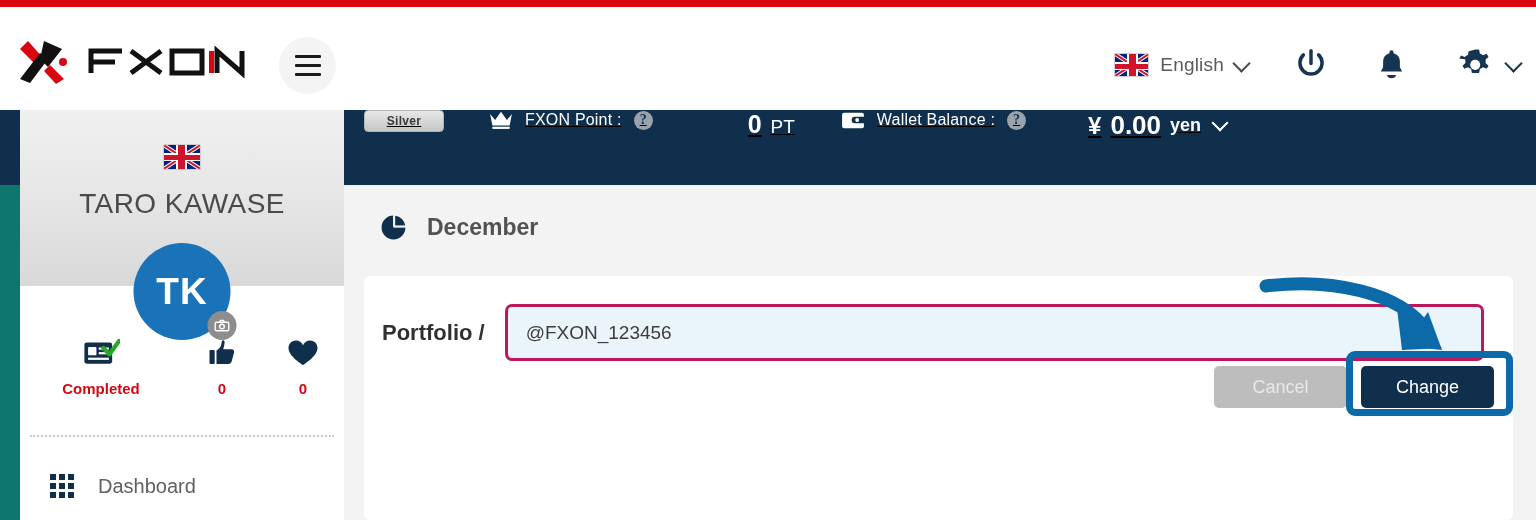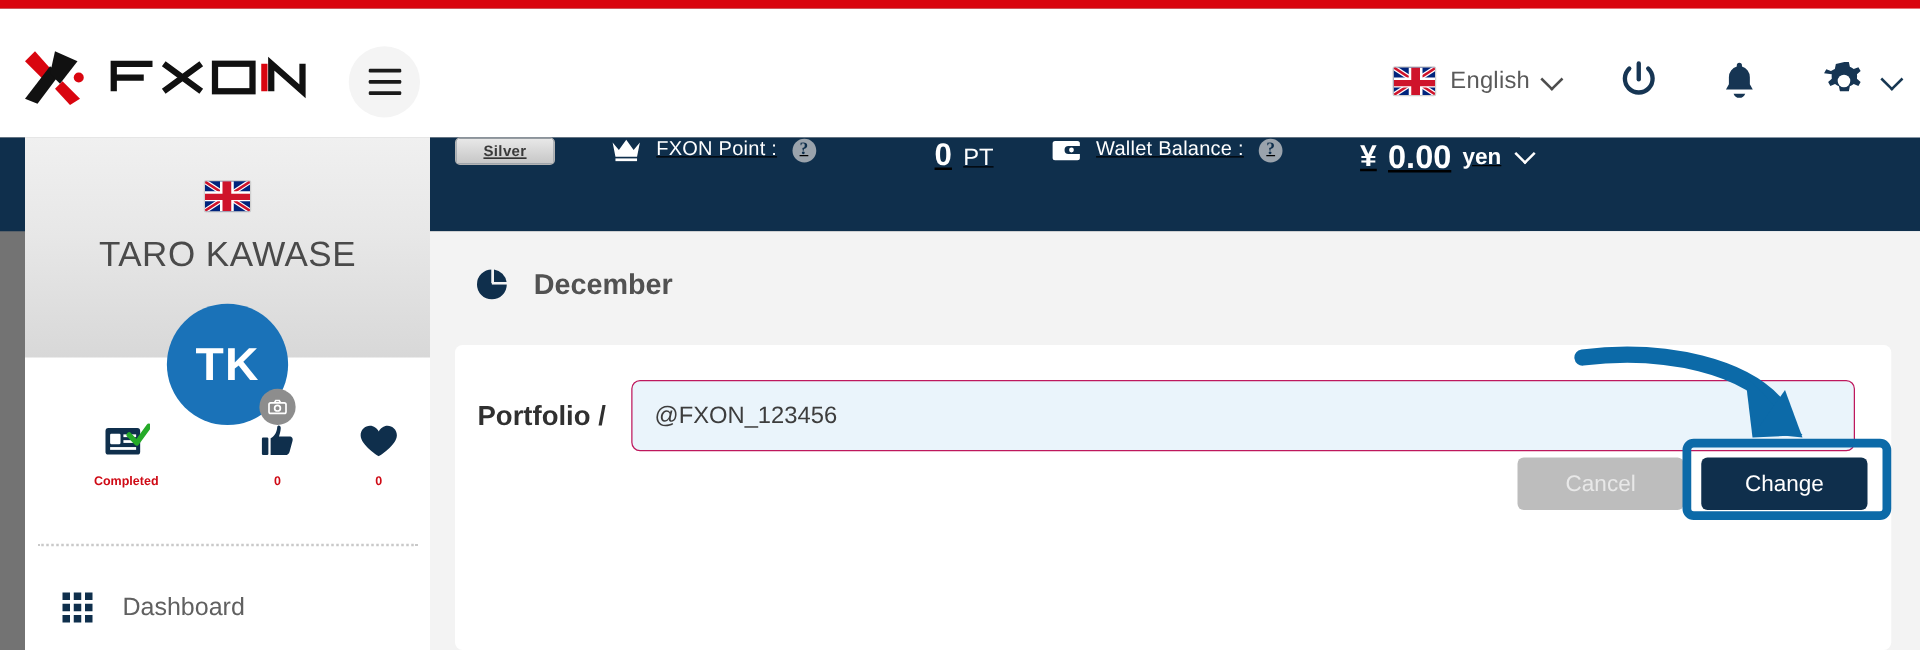--- a/index.html
+++ b/index.html
@@ -2,21 +2,21 @@
 <html><head>
 <meta charset="utf-8">
 <style>
   * { box-sizing: border-box; margin: 0; padding: 0; }
   html, body {
     width: 1536px; height: 520px;
     overflow: hidden;
     background: #ffffff;
     font-family: "Liberation Sans", sans-serif;
   }
-  #root { position: relative; width: 1216px; height: 520px; background: #737373; }
+  #root { position: relative; width: 1216px; height: 520px; background: #0f766e; }
 
   
   .red-strip {
     position: absolute; left: 0; top: 0; width: 1536px; height: 7px;
     background: #d9050f;
   }
 
   
   .header {
     position: absolute; left: 0; top: 7px; width: 1536px; height: 103px;
@@ -111,21 +111,21 @@
     display: flex; align-items: center; justify-content: center;
     cursor: pointer;
   }
   .stats {
     position: absolute; left: 0; top: 225px; width: 324px;
     display: flex;
   }
   .stat { text-align: center; }
   .stat-ic { height: 36px; display: flex; align-items: center; justify-content: center; }
   .stat-val {
-    margin-top: 9px; font-size: 10px; font-weight: 700; color: #cf0a15;
+    margin-top: 9px; font-size: 15px; font-weight: 700; color: #cf0a15;
   }
   .s-kyc { width: 162px; }
   .s-thumb { width: 80px; }
   .s-heart { width: 82px; }
   .divider {
     position: absolute; left: 10px; top: 325px; width: 304px; height: 0;
     border-top: 2px dotted #c9c9c9;
   }
   .nav-item {
     position: absolute; left: 0; top: 348px; width: 324px; height: 56px;
@@ -186,21 +186,21 @@
   .card {
     position: absolute; left: 20px; top: 91px; width: 1149px; height: 244px;
     background: #ffffff; border-radius: 6px;
   }
   .form-row {
     position: absolute; left: 18px; top: 28px; display: flex; align-items: center; gap: 20px;
   }
   .form-label { font-size: 22px; font-weight: 700; color: #303030; }
   .handle-input {
     width: 979px; height: 57px;
-    background: #eaf4fb; border: 1px solid #be185d; border-radius: 7px;
+    background: #eaf4fb; border: 3px solid #be185d; border-radius: 7px;
     font-size: 19px; color: #3d3d3d;
     padding: 0 18px;
     font-family: "Liberation Sans", sans-serif;
     outline: none;
   }
   .btn-row {
     position: absolute; right: 19px; top: 90px;
     display: flex; align-items: center; gap: 14px;
   }
   .btn-cancel {

